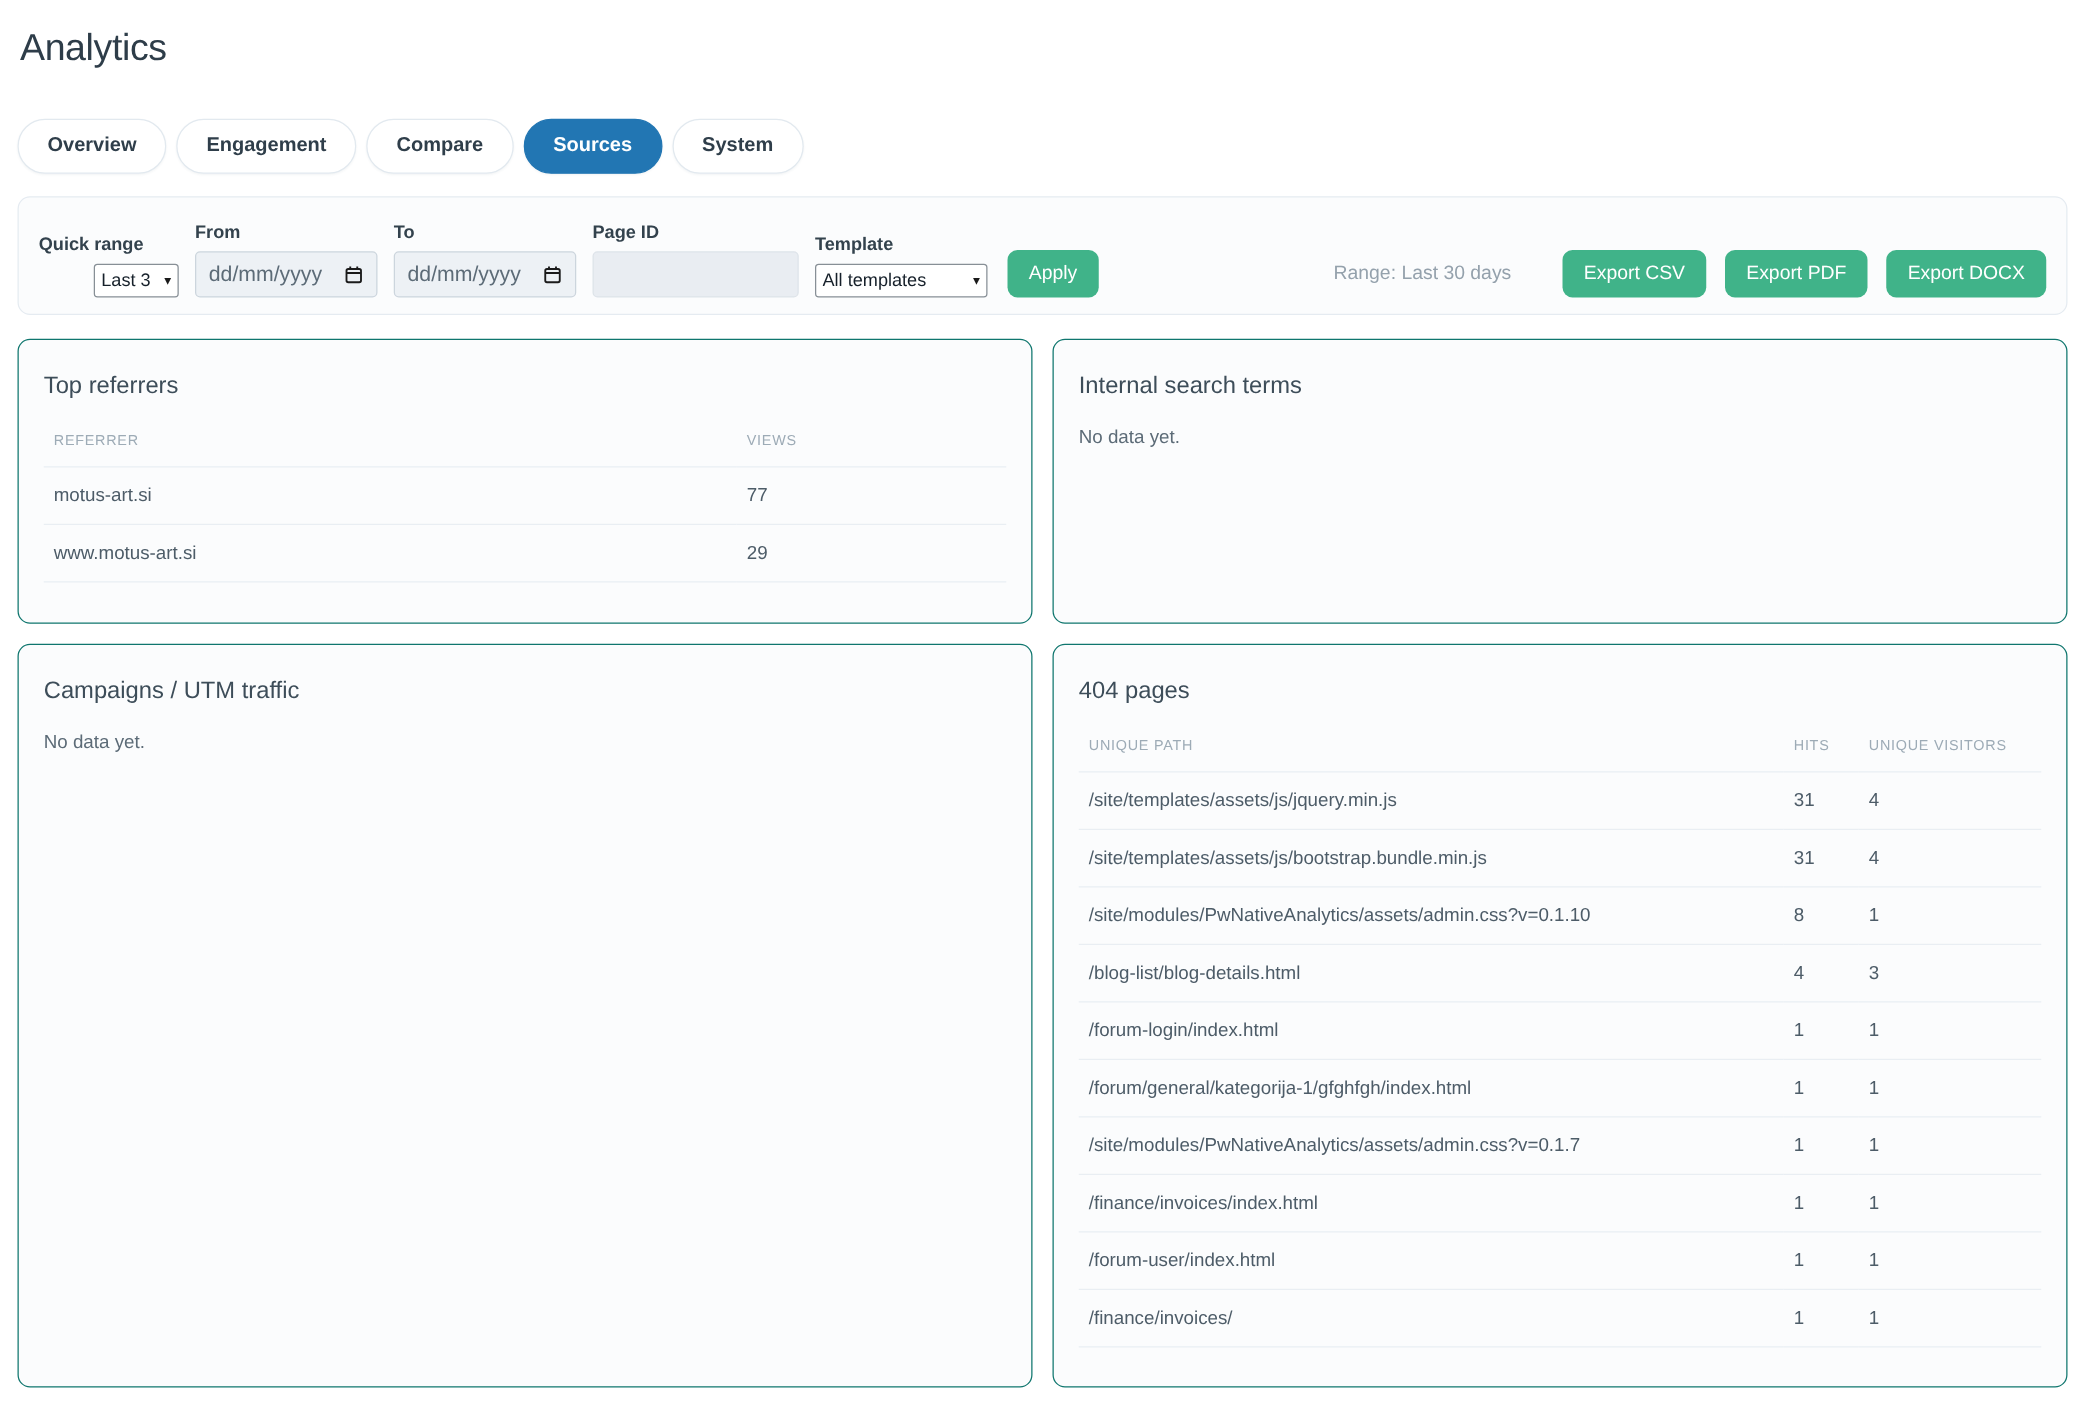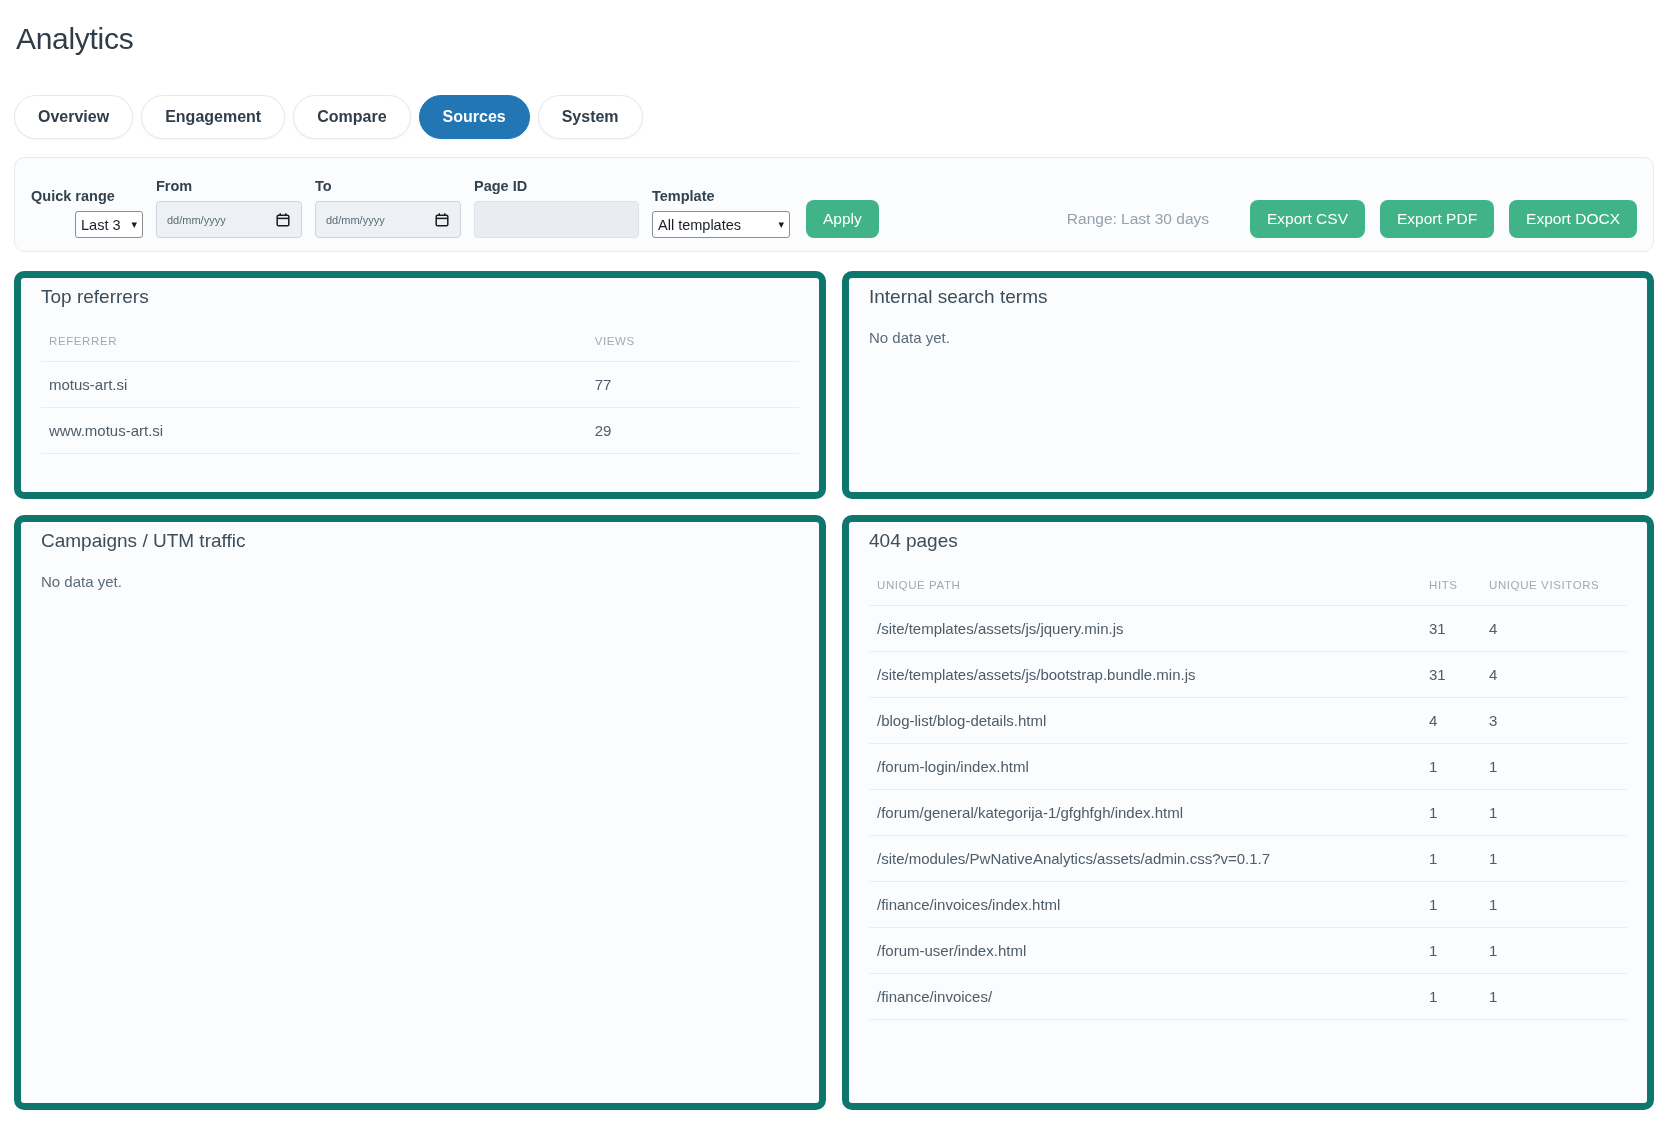--- a/index.html
+++ b/index.html
@@ -48,21 +48,21 @@
   .chev {
     position:absolute; right:6px; top:50%; transform:translateY(-54%);
     font-size:11px; color:#1a1a1a; pointer-events:none;
   }
   .w-quick { width:112px;padding-left:44px; }
   .w-template { width:138px; }
   .date-input {
     width:146px; height:37px; background:#edf1f5;
     border:1px solid #ccd5dd; border-radius:4px;
     display:flex; align-items:center; justify-content:space-between;
-    padding:0 10px; color:#5c6b77; font-size:11px; cursor:text;
+    padding:0 10px; color:#5c6b77; font-size:17px; cursor:text;
   }
   .cal-icon { display:flex; align-items:center; }
   .text-input {
     width:165px; height:37px; background:#e9edf2;
     border:1px solid #dde3e9; border-radius:4px;
     padding:0 10px; font-size:15px; color:#33424d;
     font-family:"Liberation Sans","DejaVu Sans",sans-serif;
   }
   .btn-green {
     background:#40b389; color:#ffffff; border:none; border-radius:8px;
@@ -74,22 +74,22 @@
   .f-spacer { flex:1; }
   .range-text { color:#94a1ac; font-size:15.5px; margin:0 8px 10px 0; white-space:nowrap; }
   .export-group { display:flex; gap:15px; align-items:flex-end;padding-left:20px; }
 
   
   .grid {
     margin-top:19px; display:grid;
     grid-template-columns:812px 812px; gap:16px;
   }
   .panel {
-    background:#fbfcfd; border:7px solid #0f766e; border-radius:10px;
-    padding:8px 20px;
+    background:#fbfcfd; border:1px solid #0f766e; border-radius:10px;
+    padding:26px 20px;
   }
   .panel.h-sm { height:228px; }
   .panel.h-lg { height:595px; }
   .panel-title { font-size:19px; font-weight:400; color:#3d4d59; margin:0; line-height:1.2; }
   .empty-text { margin-top:20px; font-size:15px; color:#5c6b77; }
 
   table { width:100%; border-collapse:collapse; margin-top:12px; }
   th {
     text-align:left; font-size:11.5px; font-weight:500; color:#9dabb6;
     letter-spacing:0.6px; padding:14px 8px; border-bottom:1px solid #e9eef3;
@@ -237,20 +237,25 @@
               <td>/site/templates/assets/js/jquery.min.js</td>
               <td>31</td>
               <td>4</td>
             </tr>
             <tr>
               <td>/site/templates/assets/js/bootstrap.bundle.min.js</td>
               <td>31</td>
               <td>4</td>
             </tr>
             <tr>
+              <td>/site/modules/PwNativeAnalytics/assets/admin.css?v=0.1.10</td>
+              <td>8</td>
+              <td>1</td>
+            </tr>
+            <tr>
               <td>/blog-list/blog-details.html</td>
               <td>4</td>
               <td>3</td>
             </tr>
             <tr>
               <td>/forum-login/index.html</td>
               <td>1</td>
               <td>1</td>
             </tr>
             <tr>

